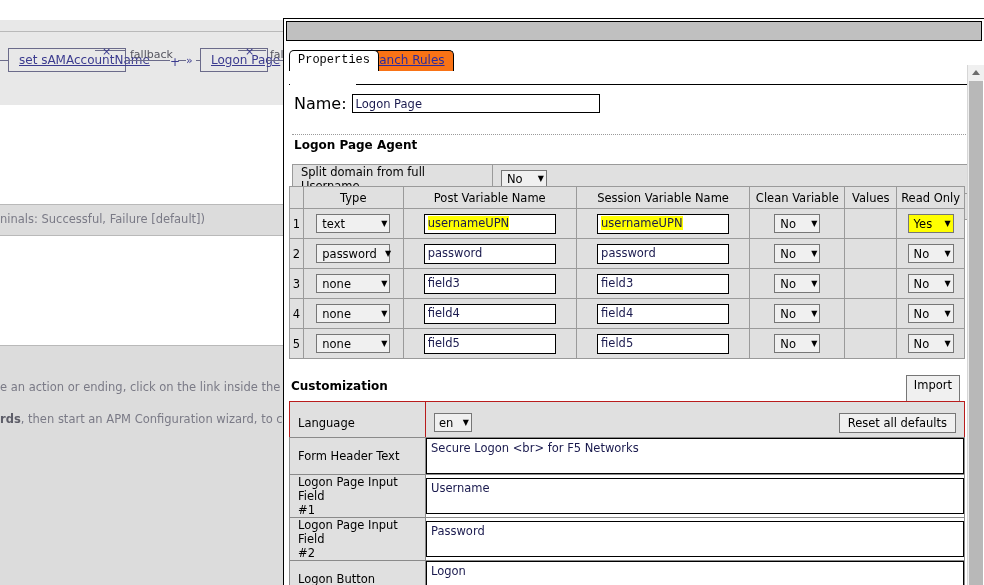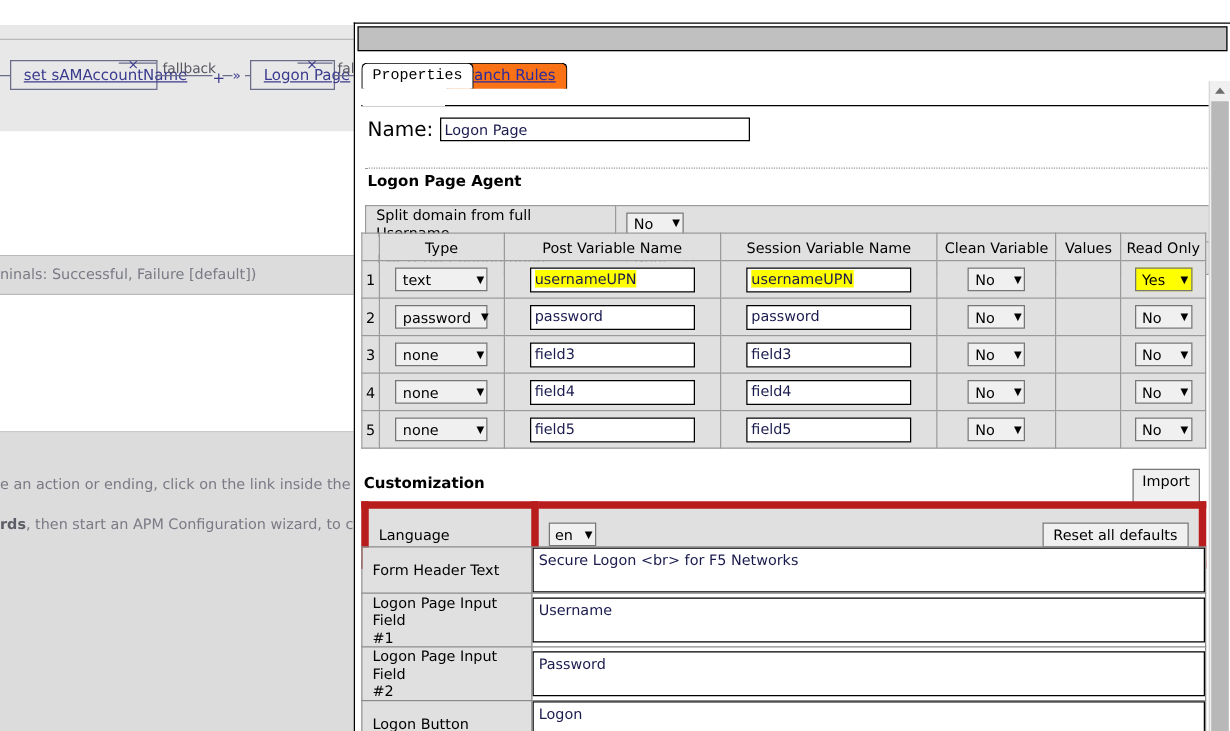--- a/index.html
+++ b/index.html
@@ -242,21 +242,21 @@
     border: 1px solid #767676;
     color: #000;
     cursor: default;
   }
 
   #lang-table {
     position: absolute; left: 289px; top: 401px;
     width: 676px; border-collapse: collapse;
   }
   #lang-table td {
-    border: 6px solid #b91c1c;
+    border: 1px solid #b91c1c;
     background: #e0e0e0;
     height: 28px;
     font-size: 11.5px;
     padding: 11px 8px;
     color: #000;
   }
   #lang-table td.lang-lbl { width: 136px; }
   #reset-btn {
     height: 20px; line-height: 18px;
     padding: 0 8px;

